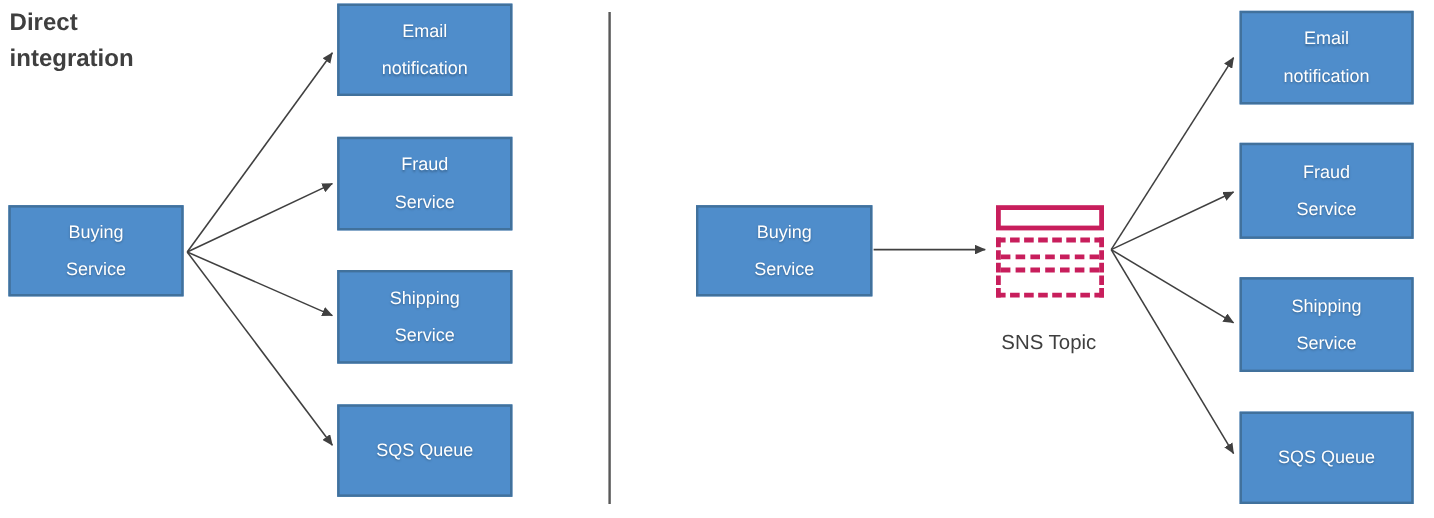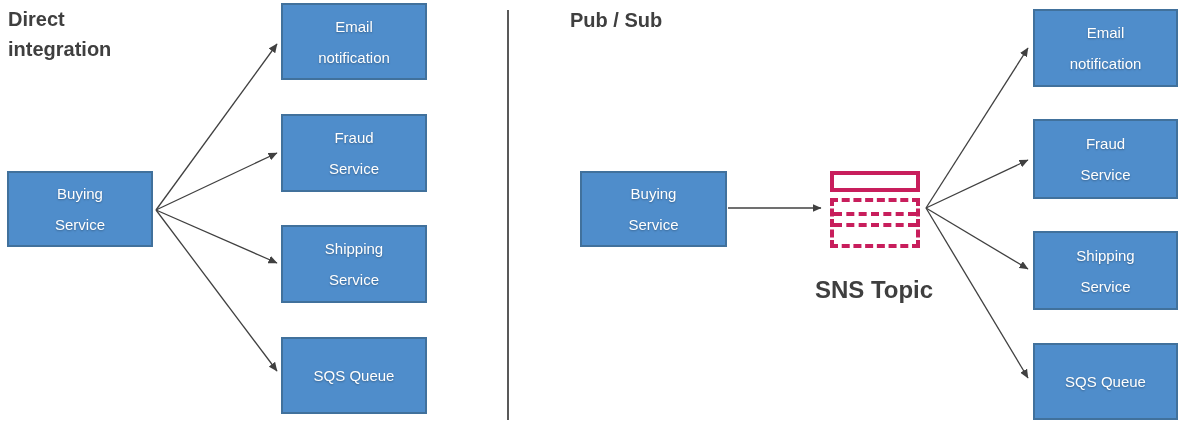--- a/index.html
+++ b/index.html
@@ -35,21 +35,21 @@
     box-sizing:border-box;border:4px dashed var(--sns-pink);background:#ffffff;
   }
   .sns-line{
     position:absolute;left:834px;width:82px;height:0;
     border-top:4px dashed var(--sns-pink);
   }
   .sns-line.l1{top:212px;}
   .sns-line.l2{top:223px;}
   .sns-label{
     position:absolute;left:810px;top:276px;width:128px;text-align:center;
-    color:var(--title-text);font-weight:bold;font-size:24px;
+    color:var(--title-text);font-weight:normal;font-size:17px;
   }
   svg.connectors{position:absolute;left:0;top:0;pointer-events:none;}
   svg.connectors line{stroke:var(--arrow);stroke-width:1.3;}
 
   
   .n-buying-left   {left:7px;   top:171px; width:146px; height:76px;}
   .n-email-left    {left:281px; top:3px;   width:146px; height:77px;}
   .n-fraud-left    {left:281px; top:114px; width:146px; height:78px;}
   .n-shipping-left {left:281px; top:225px; width:146px; height:78px;}
   .n-sqs-left      {left:281px; top:337px; width:146px; height:77px;}
@@ -91,21 +91,20 @@
   <div class="node n-email-left">Email
 notification</div>
   <div class="node n-fraud-left">Fraud
 Service</div>
   <div class="node n-shipping-left">Shipping
 Service</div>
   <div class="node n-sqs-left">SQS Queue</div>
 
   <div class="divider"></div>
 
-  <div class="panel-title t-pubsub">Pub / Sub</div>
   <div class="node n-buying-right">Buying
 Service</div>
 
   <div class="sns-solid"></div>
   <div class="sns-dashed"></div>
   <div class="sns-line l1"></div>
   <div class="sns-line l2"></div>
   <div class="sns-label">SNS Topic</div>
 
   <div class="node n-email-right">Email

